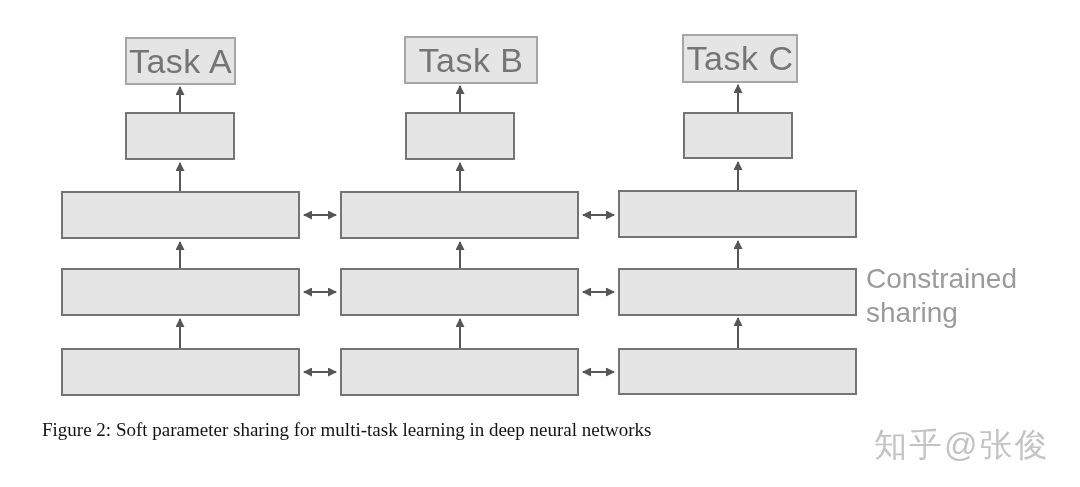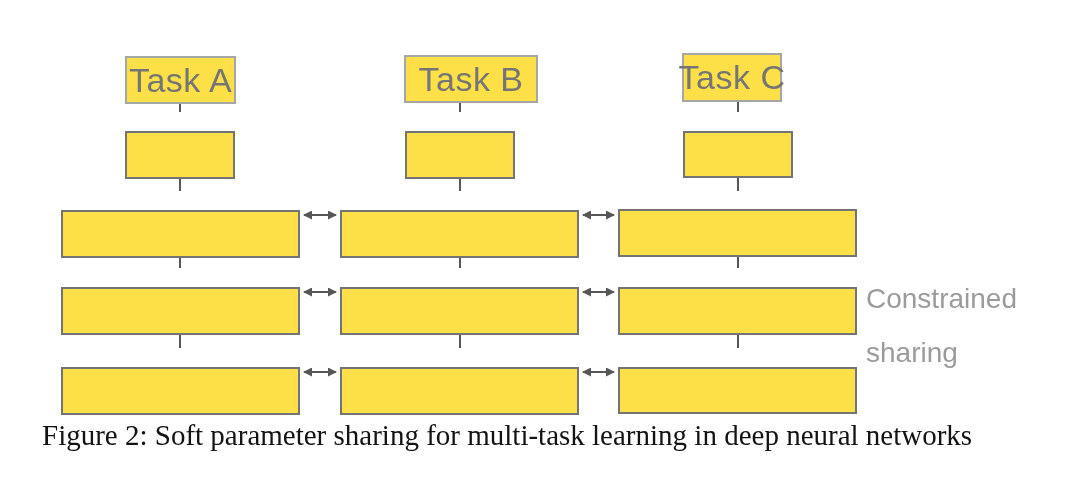--- a/index.html
+++ b/index.html
@@ -12,24 +12,23 @@
     font-family: "Liberation Sans", sans-serif;
   }
   .arrows {
     position: absolute;
     left: 0; top: 0;
     width: 1080px; height: 487px;
     z-index: 1;
   }
   .box {
     position: absolute;
-    background: #fde047;
+    background: #e5e5e5;
     box-sizing: border-box;
     z-index: 2;
-    margin-top: 19px;
   }
   .layer-box { border: 2px solid #747474; }
   .task-box {
     border: 2px solid #a6a6a6;
     color: #757575;
     font-size: 34px;
     display: flex;
     align-items: center;
     justify-content: center;
     letter-spacing: 0.5px;
@@ -37,39 +36,39 @@
   .task-box span { white-space: nowrap; }
   .annotation {
     position: absolute;
     left: 866px;
     top: 262px;
     z-index: 2;
     color: #9b9b9b;
     font-size: 28px;
     line-height: 34px;
   }
-  .annotation span { display: block; margin-top: 20px; }
+  .annotation span { display: block; }
   .watermark {
     position: absolute;
     left: 874px;
     top: 423px;
     z-index: 2;
     color: #c3c3c3;
     font-size: 33px;
     letter-spacing: 2px;
     white-space: nowrap;
   }
   .caption {
     position: absolute;
     left: 42px;
     top: 419px;
     z-index: 3;
     color: #131313;
     font-family: "Liberation Serif", serif;
-    font-size: 29px;
+    font-size: 19px;
     white-space: nowrap;
   }
 </style>
 </head>
 <body>
 
 <div class="stage">
 
   <svg class="arrows" viewBox="0 0 1080 487" aria-hidden="true">
     <defs>
@@ -106,21 +105,21 @@
       <line x1="583" y1="372" x2="614" y2="372" marker-start="url(#ah)" marker-end="url(#ah)"></line>
     </g>
   </svg>
 
   <div class="box task-box" style="left:125px; top:37px; width:111px; height:48px;">
     <span>Task A</span>
   </div>
   <div class="box task-box" style="left:404px; top:36px; width:134px; height:48px;">
     <span>Task B</span>
   </div>
-  <div class="box task-box" style="left:682px; top:34px; width:100px; height:49px;">
+  <div class="box task-box" style="left:682px; top:34px; width:116px; height:49px;">
     <span>Task C</span>
   </div>
 
   <div class="box layer-box" style="left:125px; top:112px; width:110px; height:48px;"></div>
   <div class="box layer-box" style="left:405px; top:112px; width:110px; height:48px;"></div>
   <div class="box layer-box" style="left:683px; top:112px; width:110px; height:47px;"></div>
 
   <div class="box layer-box" style="left:61px; top:191px; width:239px; height:48px;"></div>
   <div class="box layer-box" style="left:340px; top:191px; width:239px; height:48px;"></div>
   <div class="box layer-box" style="left:618px; top:190px; width:239px; height:48px;"></div>
@@ -131,16 +130,17 @@
 
   <div class="box layer-box" style="left:61px; top:348px; width:239px; height:48px;"></div>
   <div class="box layer-box" style="left:340px; top:348px; width:239px; height:48px;"></div>
   <div class="box layer-box" style="left:618px; top:348px; width:239px; height:47px;"></div>
 
   <div class="annotation">
     <span>Constrained</span>
     <span>sharing</span>
   </div>
 
+  <div class="watermark">知乎@张俊</div>
 
   <div class="caption">Figure 2: Soft parameter sharing for multi-task learning in deep neural networks</div>
 
 </div>
 
 </body></html>

